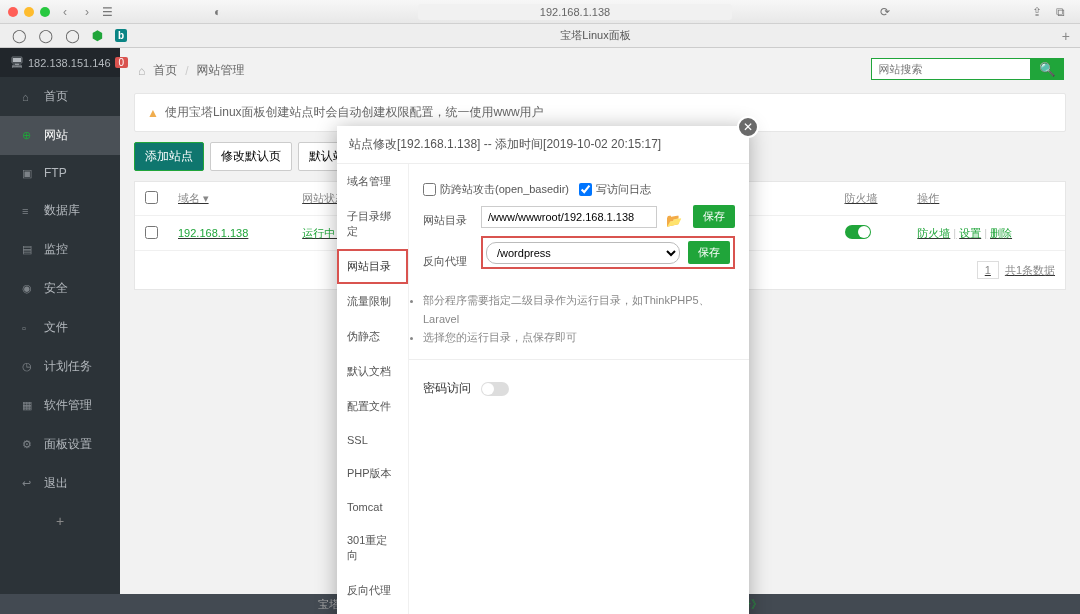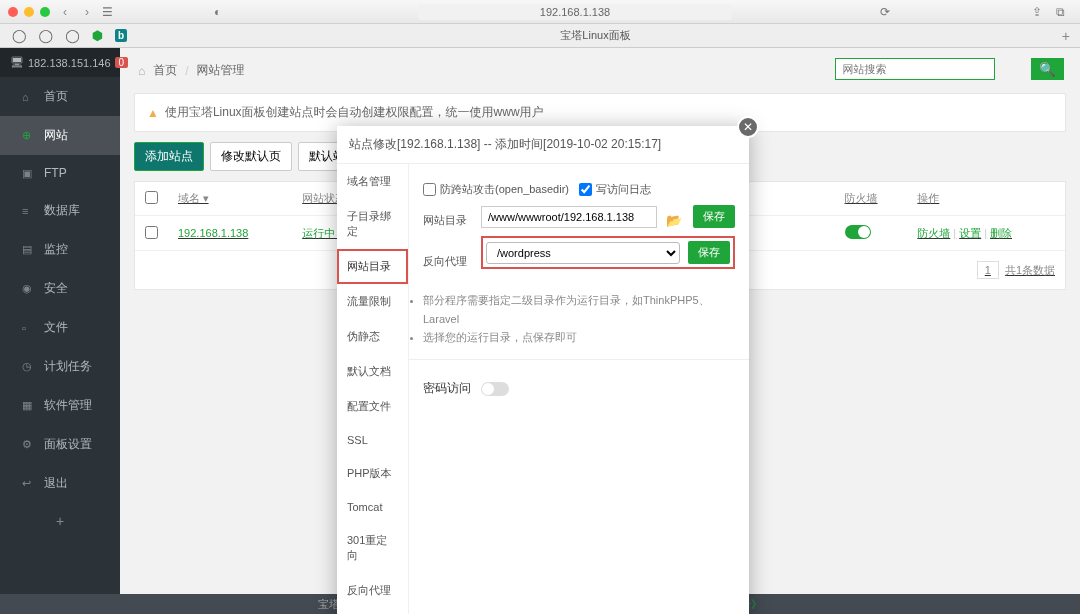--- a/index.html
+++ b/index.html
@@ -31,21 +31,21 @@
 .side-item { padding:11px 22px; display:flex; align-items:center; gap:10px; cursor:pointer; font-size:12px; }
 .side-item.active{background:#4a5056;color:#fff}
 .side-item .ico{width:12px;opacity:.6;font-size:11px}
 .side-item.active .ico{color:#20a53a;opacity:1}
 .side-add{text-align:center;padding:10px;color:#888;font-size:14px}
 
 
 .main{flex:1; padding:0; overflow:hidden; position:relative;}
 .crumbs{padding:14px 18px; display:flex; align-items:center; gap:8px; color:#666;}
 .crumbs .sep{color:#ccc}
-.search-box{position:absolute; right:16px; top:10px; display:flex;gap:36px;}
+.search-box{position:absolute; right:16px; top:10px; display:flex;}
 .search-box input{border:1px solid #20a53a;padding:4px 6px;width:160px;font-size:11px}
 .search-box button{background:#20a53a;border:none;color:#fff;padding:0 8px;cursor:pointer}
 
 .card{background:#fff;margin:0 14px 10px;border:1px solid #e6e6e6;border-radius:2px;padding:10px 12px;}
 .alert{color:#666; display:flex; align-items:center; gap:6px;}
 .alert .warn{color:#f0ad4e}
 
 .toolbar{margin:10px 14px; display:flex; gap:6px;}
 .btn{padding:5px 10px;border:1px solid #ccc;background:#fff;border-radius:2px;font-size:12px;cursor:pointer}
 .btn.pri{background:#0f766e;border-color:#20a53a;color:#fff}
@@ -73,21 +73,21 @@
 .modal-body{display:flex;min-height:380px}
 .modal-nav{width:72px;border-right:1px solid #f0f0f0;display:flex;flex-direction:column}
 .mnav{padding:10px 10px;font-size:11px;color:#555;cursor:pointer}
 .mnav.hilite{outline:2px solid #d9534f; outline-offset:-2px;color:#333}
 .modal-pane{flex:1;padding:10px 14px}
 .frow{display:flex;align-items:flex-end;gap:10px;margin:8px 0}
 .frow label{font-size:11px;color:#555;width:48px}
 .frow .inp{border:1px solid #ccc;padding:4px 6px;font-size:11px;flex:1}
 .save{background:#20a53a;border:none;color:#fff;padding:4px 10px;border-radius:2px;font-size:11px;cursor:pointer}
 .sel-wrap{position:relative; border:2px solid #d9534f; padding:3px; display:flex; align-items:center; gap:8px;}
-.sel{border:1px solid #bbb;padding:3px 6px;font-size:11px;flex:1;background:#fff;border-radius:3px}
+.sel{border:1px solid #bbb;padding:3px 6px;font-size:11px;flex:1;background:#fff;border-radius:10px}
 .chk{display:flex;align-items:center;gap:4px;font-size:11px;color:#555}
 .notes{margin-top:12px;padding-top:10px}
 .notes li{list-style:disc;color:#888;font-size:11px;line-height:1.7}
 .hr{height:1px;background:#eee;margin:12px -14px}
 .prow{display:flex;align-items:center;gap:10px;padding:8px 0}
 .sw-off{width:28px;height:14px;background:#ddd;border-radius:7px;position:relative}
 .sw-off::after{content:"";position:absolute;left:1px;top:1px;width:12px;height:12px;background:#fff;border-radius:50%}
 .folder-ico{color:#444;font-size:13px}
 </style>
 </head>

